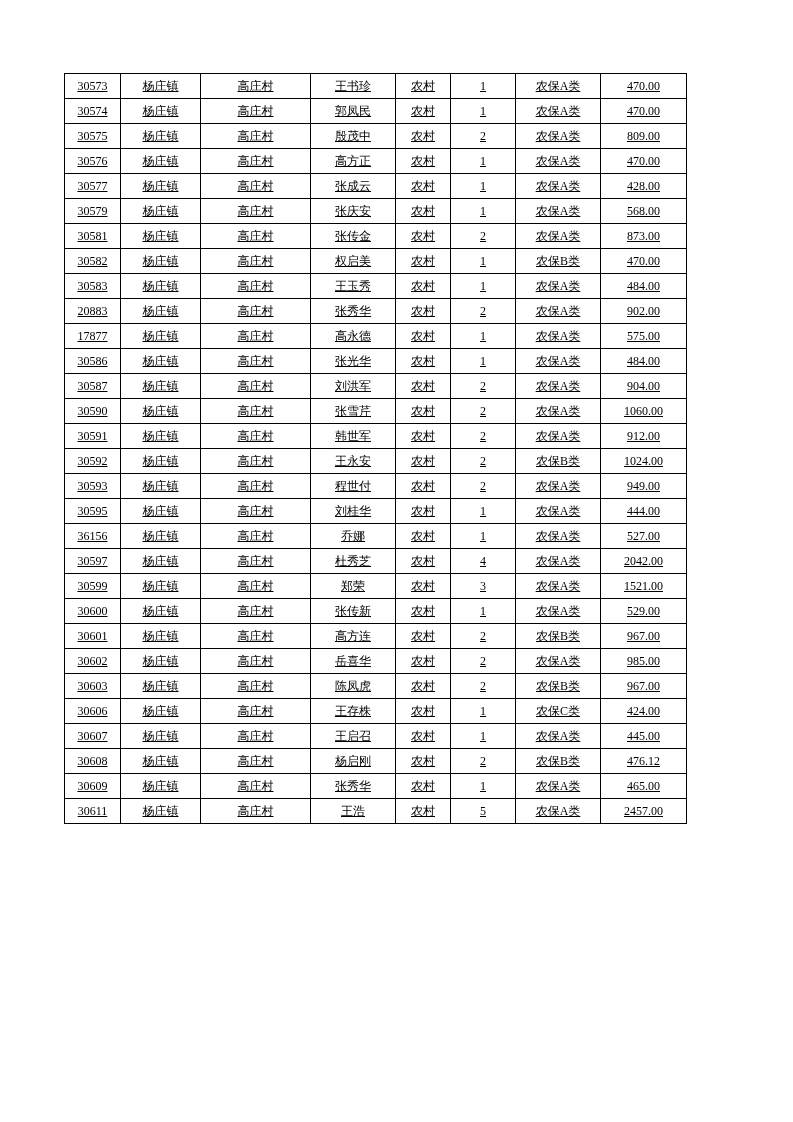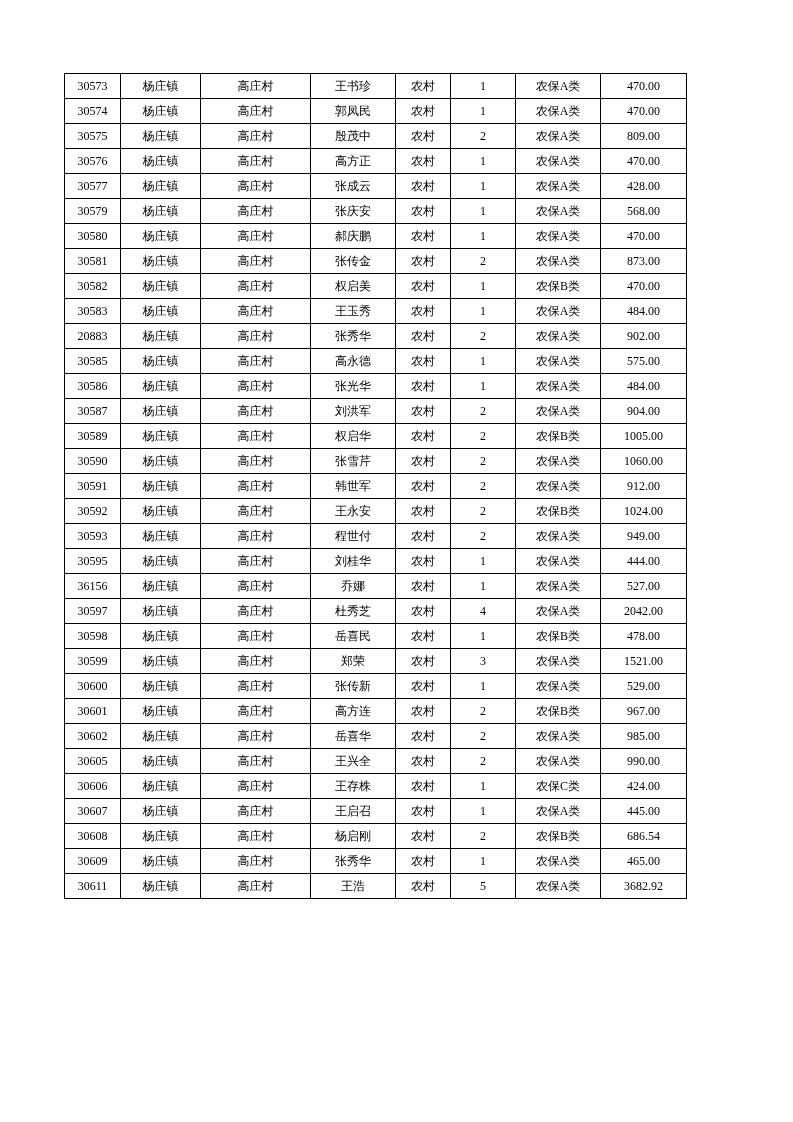--- a/index.html
+++ b/index.html
@@ -11,20 +11,21 @@
     width: 793px;
     height: 1122px;
     position: relative;
     font-family: "Liberation Serif", "DejaVu Serif", serif;
     color: #000000;
   }
   .sheet {
     position: absolute;
     left: 64px;
     top: 73px;
+    text-decoration: underline;
   }
   table.data-table {
     border-collapse: collapse;
     table-layout: fixed;
     width: 622px;
   }
   table.data-table td {
     border: 1px solid #000000;
     height: 24px;
     font-size: 12px;
@@ -113,71 +114,61 @@
           <td>30579</td>
           <td>杨庄镇</td>
           <td>高庄村</td>
           <td>张庆安</td>
           <td>农村</td>
           <td>1</td>
           <td>农保A类</td>
           <td>568.00</td>
         </tr>
         <tr>
-          <td>30580</td>
-          <td>杨庄镇</td>
-          <td>高庄村</td>
-          <td>郝庆鹏</td>
-          <td>农村</td>
-          <td>1</td>
-          <td>农保A类</td>
+          <td>30581</td>
+          <td>杨庄镇</td>
+          <td>高庄村</td>
+          <td>张传金</td>
+          <td>农村</td>
+          <td>2</td>
+          <td>农保A类</td>
+          <td>873.00</td>
+        </tr>
+        <tr>
+          <td>30582</td>
+          <td>杨庄镇</td>
+          <td>高庄村</td>
+          <td>权启美</td>
+          <td>农村</td>
+          <td>1</td>
+          <td>农保B类</td>
           <td>470.00</td>
         </tr>
         <tr>
-          <td>30581</td>
-          <td>杨庄镇</td>
-          <td>高庄村</td>
-          <td>张传金</td>
-          <td>农村</td>
-          <td>2</td>
-          <td>农保A类</td>
-          <td>873.00</td>
-        </tr>
-        <tr>
-          <td>30582</td>
-          <td>杨庄镇</td>
-          <td>高庄村</td>
-          <td>权启美</td>
-          <td>农村</td>
-          <td>1</td>
-          <td>农保B类</td>
-          <td>470.00</td>
-        </tr>
-        <tr>
           <td>30583</td>
           <td>杨庄镇</td>
           <td>高庄村</td>
           <td>王玉秀</td>
           <td>农村</td>
           <td>1</td>
           <td>农保A类</td>
           <td>484.00</td>
         </tr>
         <tr>
           <td>20883</td>
           <td>杨庄镇</td>
           <td>高庄村</td>
           <td>张秀华</td>
           <td>农村</td>
           <td>2</td>
           <td>农保A类</td>
           <td>902.00</td>
         </tr>
         <tr>
-          <td>30585</td>
+          <td>17877</td>
           <td>杨庄镇</td>
           <td>高庄村</td>
           <td>高永德</td>
           <td>农村</td>
           <td>1</td>
           <td>农保A类</td>
           <td>575.00</td>
         </tr>
         <tr>
           <td>30586</td>
@@ -193,30 +184,20 @@
           <td>30587</td>
           <td>杨庄镇</td>
           <td>高庄村</td>
           <td>刘洪军</td>
           <td>农村</td>
           <td>2</td>
           <td>农保A类</td>
           <td>904.00</td>
         </tr>
         <tr>
-          <td>30589</td>
-          <td>杨庄镇</td>
-          <td>高庄村</td>
-          <td>权启华</td>
-          <td>农村</td>
-          <td>2</td>
-          <td>农保B类</td>
-          <td>1005.00</td>
-        </tr>
-        <tr>
           <td>30590</td>
           <td>杨庄镇</td>
           <td>高庄村</td>
           <td>张雪芹</td>
           <td>农村</td>
           <td>2</td>
           <td>农保A类</td>
           <td>1060.00</td>
         </tr>
         <tr>
@@ -273,30 +254,20 @@
           <td>30597</td>
           <td>杨庄镇</td>
           <td>高庄村</td>
           <td>杜秀芝</td>
           <td>农村</td>
           <td>4</td>
           <td>农保A类</td>
           <td>2042.00</td>
         </tr>
         <tr>
-          <td>30598</td>
-          <td>杨庄镇</td>
-          <td>高庄村</td>
-          <td>岳喜民</td>
-          <td>农村</td>
-          <td>1</td>
-          <td>农保B类</td>
-          <td>478.00</td>
-        </tr>
-        <tr>
           <td>30599</td>
           <td>杨庄镇</td>
           <td>高庄村</td>
           <td>郑荣</td>
           <td>农村</td>
           <td>3</td>
           <td>农保A类</td>
           <td>1521.00</td>
         </tr>
         <tr>
@@ -323,28 +294,28 @@
           <td>30602</td>
           <td>杨庄镇</td>
           <td>高庄村</td>
           <td>岳喜华</td>
           <td>农村</td>
           <td>2</td>
           <td>农保A类</td>
           <td>985.00</td>
         </tr>
         <tr>
-          <td>30605</td>
-          <td>杨庄镇</td>
-          <td>高庄村</td>
-          <td>王兴全</td>
-          <td>农村</td>
-          <td>2</td>
-          <td>农保A类</td>
-          <td>990.00</td>
+          <td>30603</td>
+          <td>杨庄镇</td>
+          <td>高庄村</td>
+          <td>陈凤虎</td>
+          <td>农村</td>
+          <td>2</td>
+          <td>农保B类</td>
+          <td>967.00</td>
         </tr>
         <tr>
           <td>30606</td>
           <td>杨庄镇</td>
           <td>高庄村</td>
           <td>王存株</td>
           <td>农村</td>
           <td>1</td>
           <td>农保C类</td>
           <td>424.00</td>
@@ -360,37 +331,37 @@
           <td>445.00</td>
         </tr>
         <tr>
           <td>30608</td>
           <td>杨庄镇</td>
           <td>高庄村</td>
           <td>杨启刚</td>
           <td>农村</td>
           <td>2</td>
           <td>农保B类</td>
-          <td>686.54</td>
+          <td>476.12</td>
         </tr>
         <tr>
           <td>30609</td>
           <td>杨庄镇</td>
           <td>高庄村</td>
           <td>张秀华</td>
           <td>农村</td>
           <td>1</td>
           <td>农保A类</td>
           <td>465.00</td>
         </tr>
         <tr>
           <td>30611</td>
           <td>杨庄镇</td>
           <td>高庄村</td>
           <td>王浩</td>
           <td>农村</td>
           <td>5</td>
           <td>农保A类</td>
-          <td>3682.92</td>
+          <td>2457.00</td>
         </tr>
       </tbody>
   </table>
 </div>
 
 </body></html>

